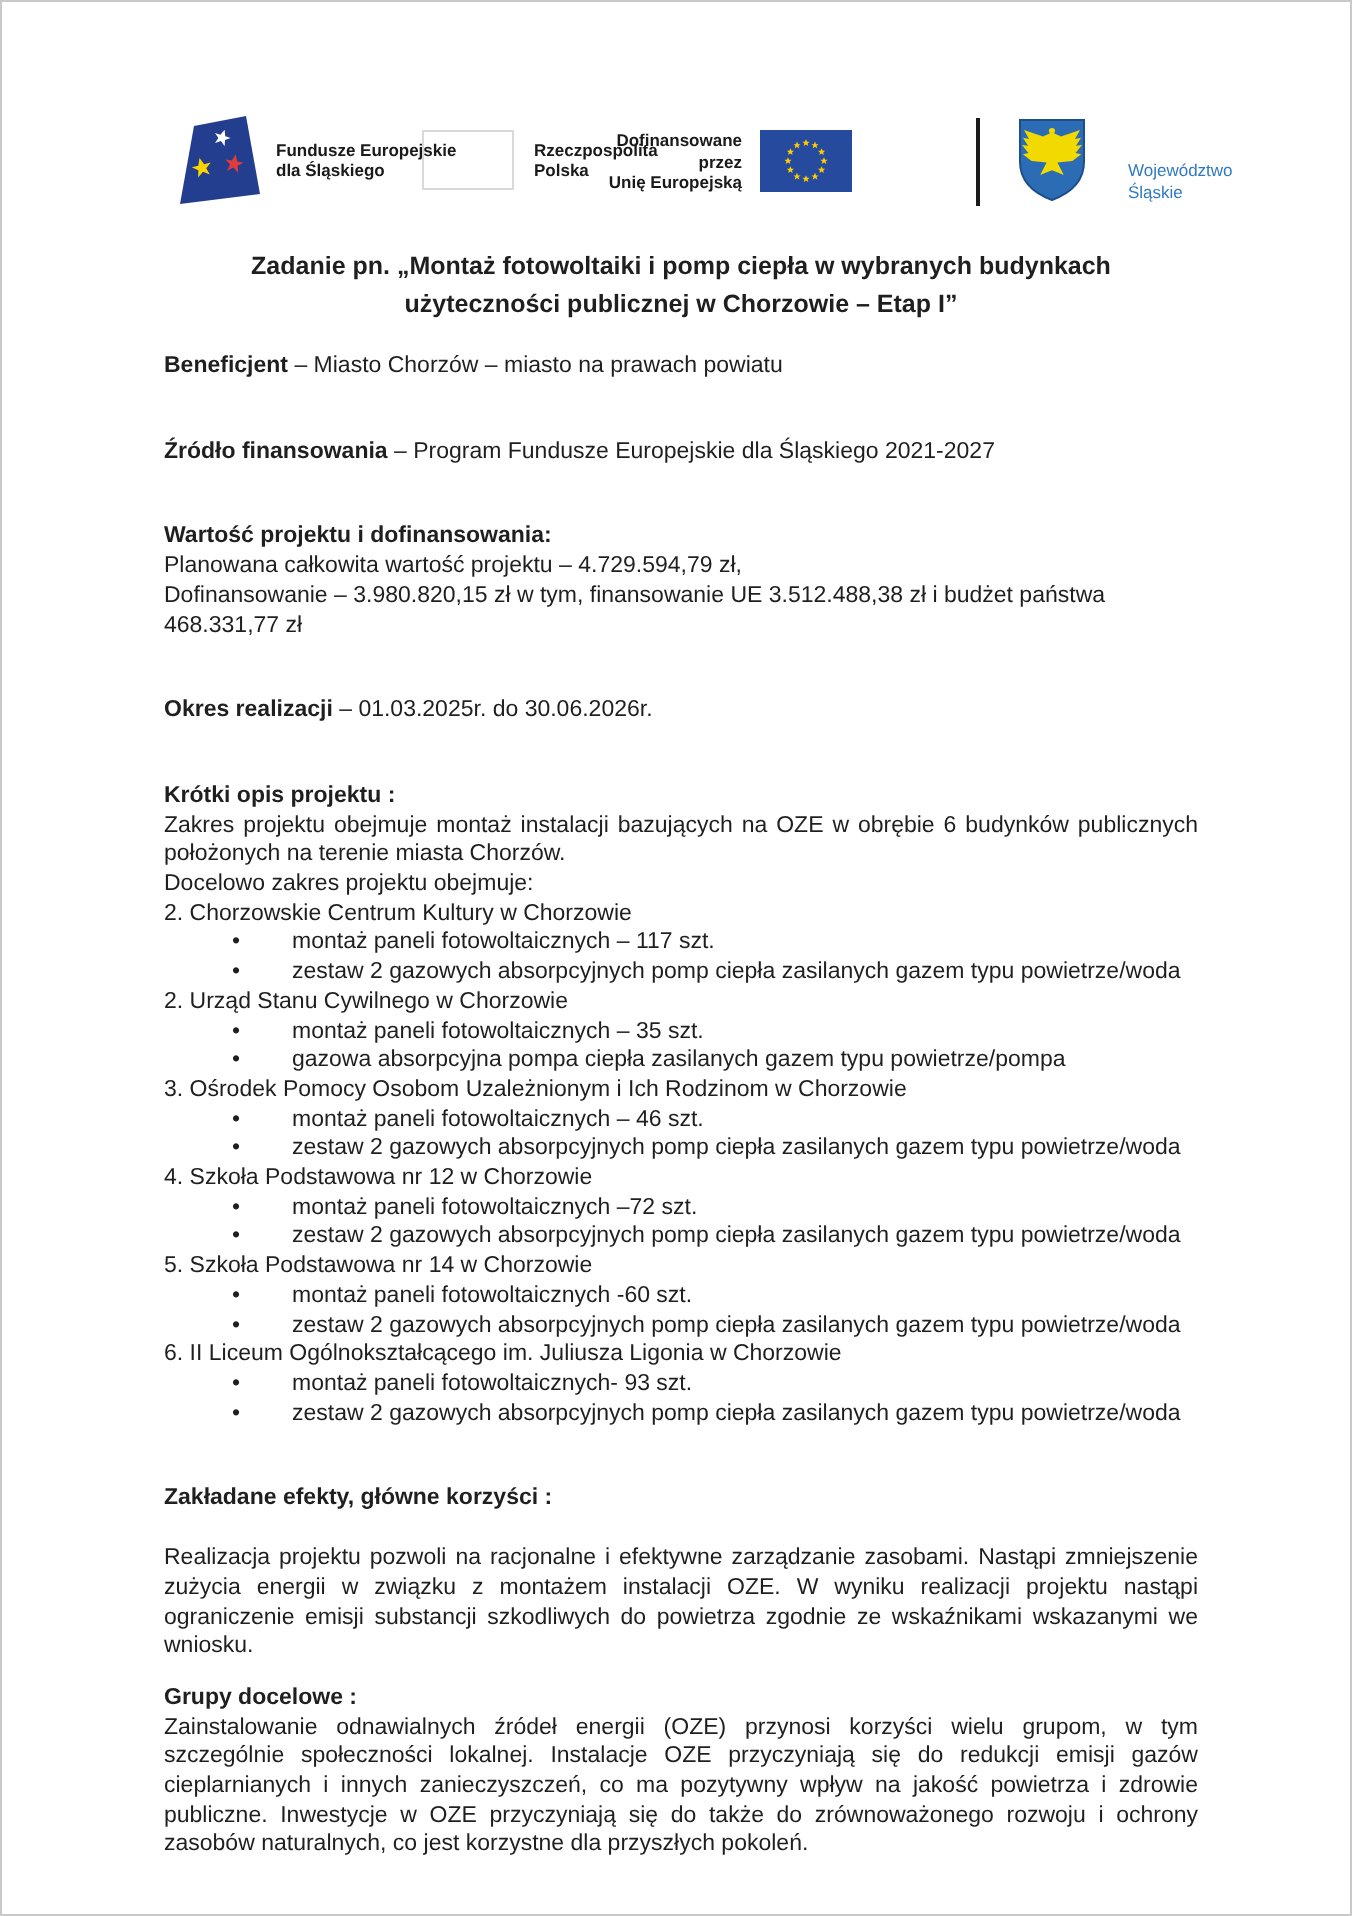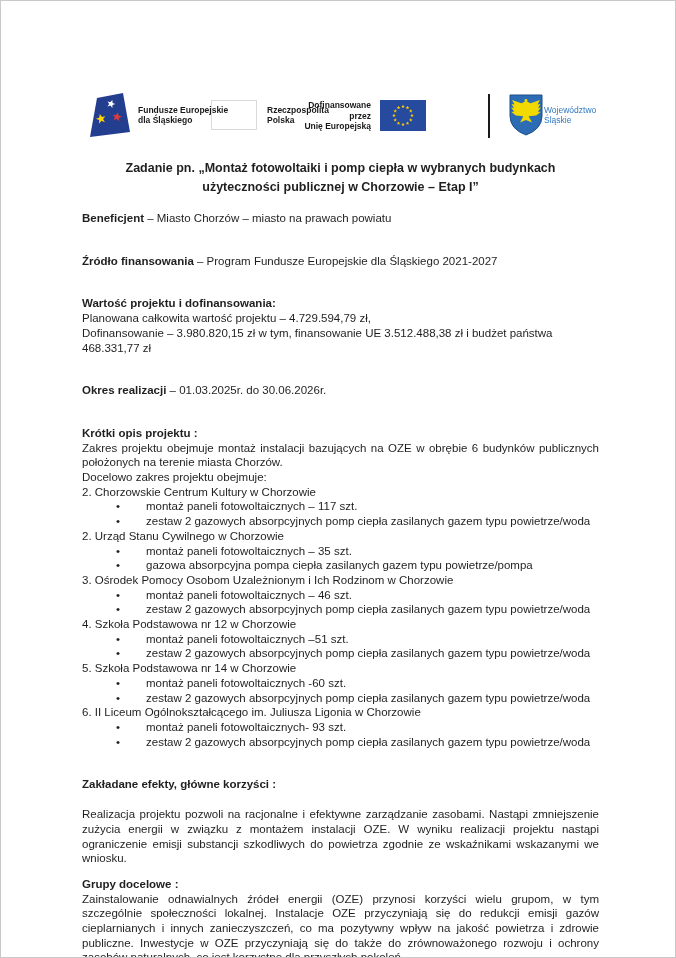--- a/index.html
+++ b/index.html
@@ -7,27 +7,27 @@
     position:relative;
     width:676px;height:958px;
     box-sizing:border-box;
     background:#ffffff;
     border:1px solid #c9c9c9;
     font-family:"Liberation Sans",sans-serif;
     color:#1f1f1f;
     overflow:hidden;
   }
   
-  .logos-row{position:relative;height:52px;margin-top:91px;}
+  .logos-row{position:relative;height:52px;margin-top:56px;}
   .logo-block{position:absolute;display:flex;align-items:center;}
   .logo-fe{left:89px;top:0;gap:8px;}
   .logo-pl{left:210px;top:8px;gap:10px;}
   .logo-eu{left:288px;top:8px;gap:9px;}
   .logo-divider{position:absolute;left:487px;top:2px;width:2px;height:44px;background:#1a1a1a;}
-  .logo-sl{left:507px;top:2px;gap:0;}
+  .logo-sl{left:507px;top:2px;gap:20px;align-items:flex-end;}
   .logo-label{font-size:8.5px;font-weight:bold;line-height:10.5px;white-space:pre-line;color:#1a1a1a;}
   .logo-label.right{text-align:right;width:82px;}
   .logo-label.sl{font-weight:normal;color:#2f79bf;font-size:8.5px;}
   .pl-flag{width:46px;height:30px;border:1px solid #d9d9d9;box-sizing:border-box;display:block;}
   .pl-flag .w{height:50%;background:#ffffff;}
   .pl-flag .r{height:50%;background:#d4213d;}
   
   .content{padding:0 76px 0 81px;}
   .doc-title{
     margin-top:15px;
@@ -181,21 +181,21 @@
     <span class="bullet-text">zestaw 2 gazowych absorpcyjnych pomp ciepła zasilanych gazem typu powietrze/woda</span>
   </div>
 </div>
   </div>
 
   <div class="bldg">
     <div class="bldg-name">4. Szkoła Podstawowa nr 12 w Chorzowie</div>
     <div class="bldg-bullets">
   <div class="bullet-row">
     <span class="bullet-marker">•</span>
-    <span class="bullet-text">montaż paneli fotowoltaicznych –51 szt.</span>
+    <span class="bullet-text">montaż paneli fotowoltaicznych –72 szt.</span>
   </div>
 
   <div class="bullet-row">
     <span class="bullet-marker">•</span>
     <span class="bullet-text">zestaw 2 gazowych absorpcyjnych pomp ciepła zasilanych gazem typu powietrze/woda</span>
   </div>
 </div>
   </div>
 
   <div class="bldg">

